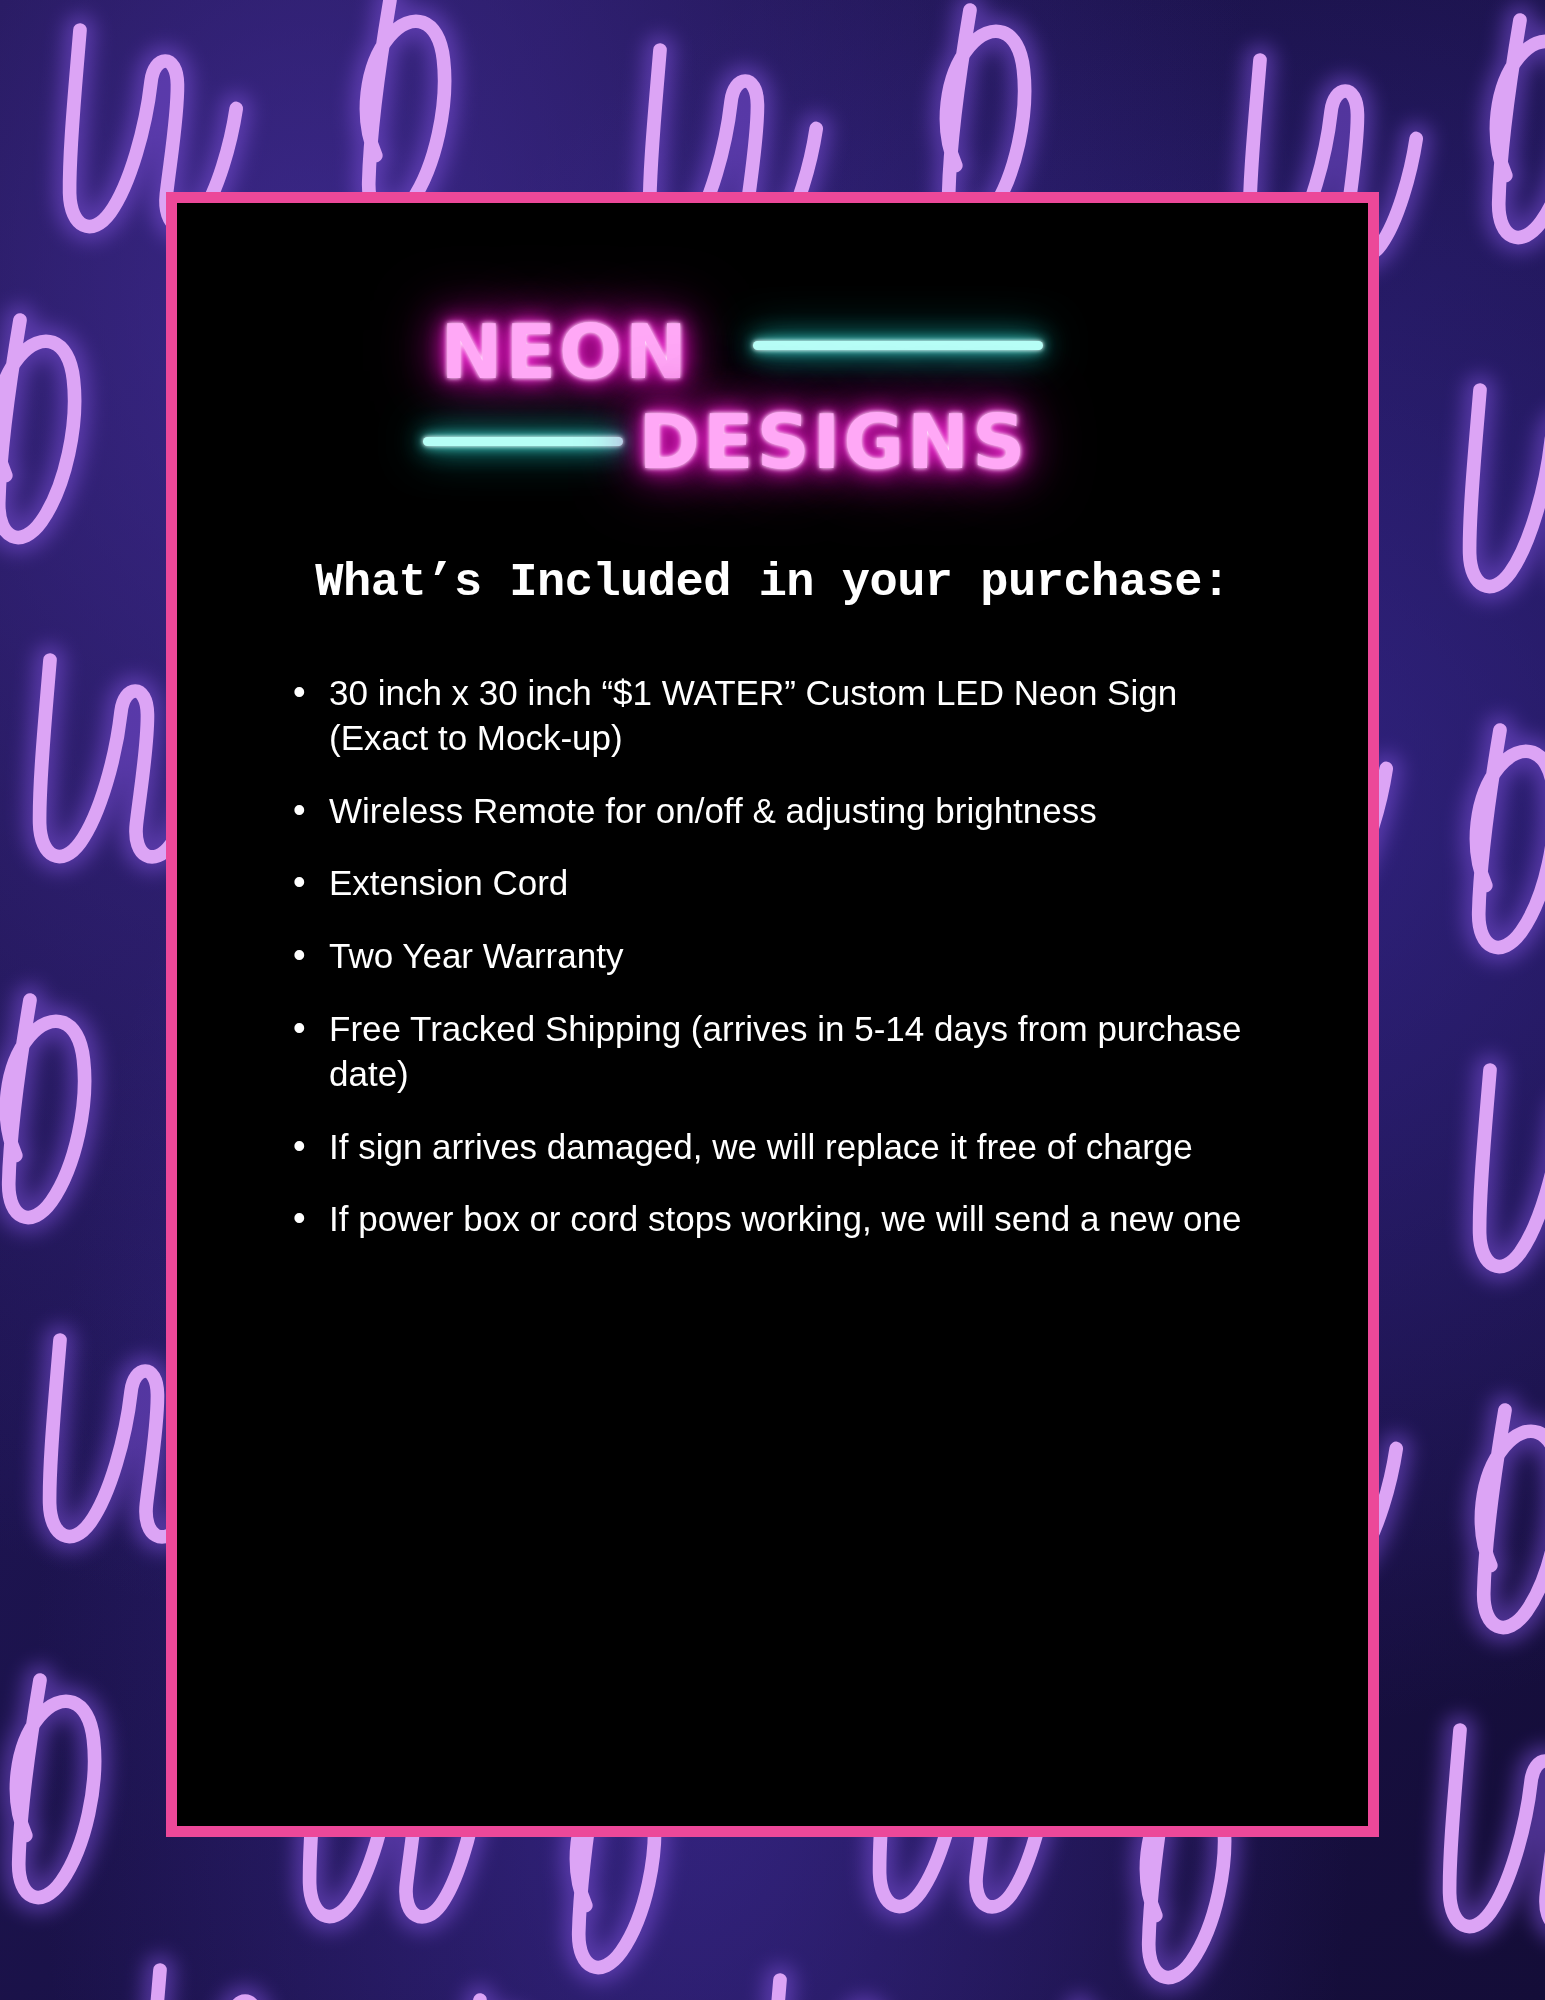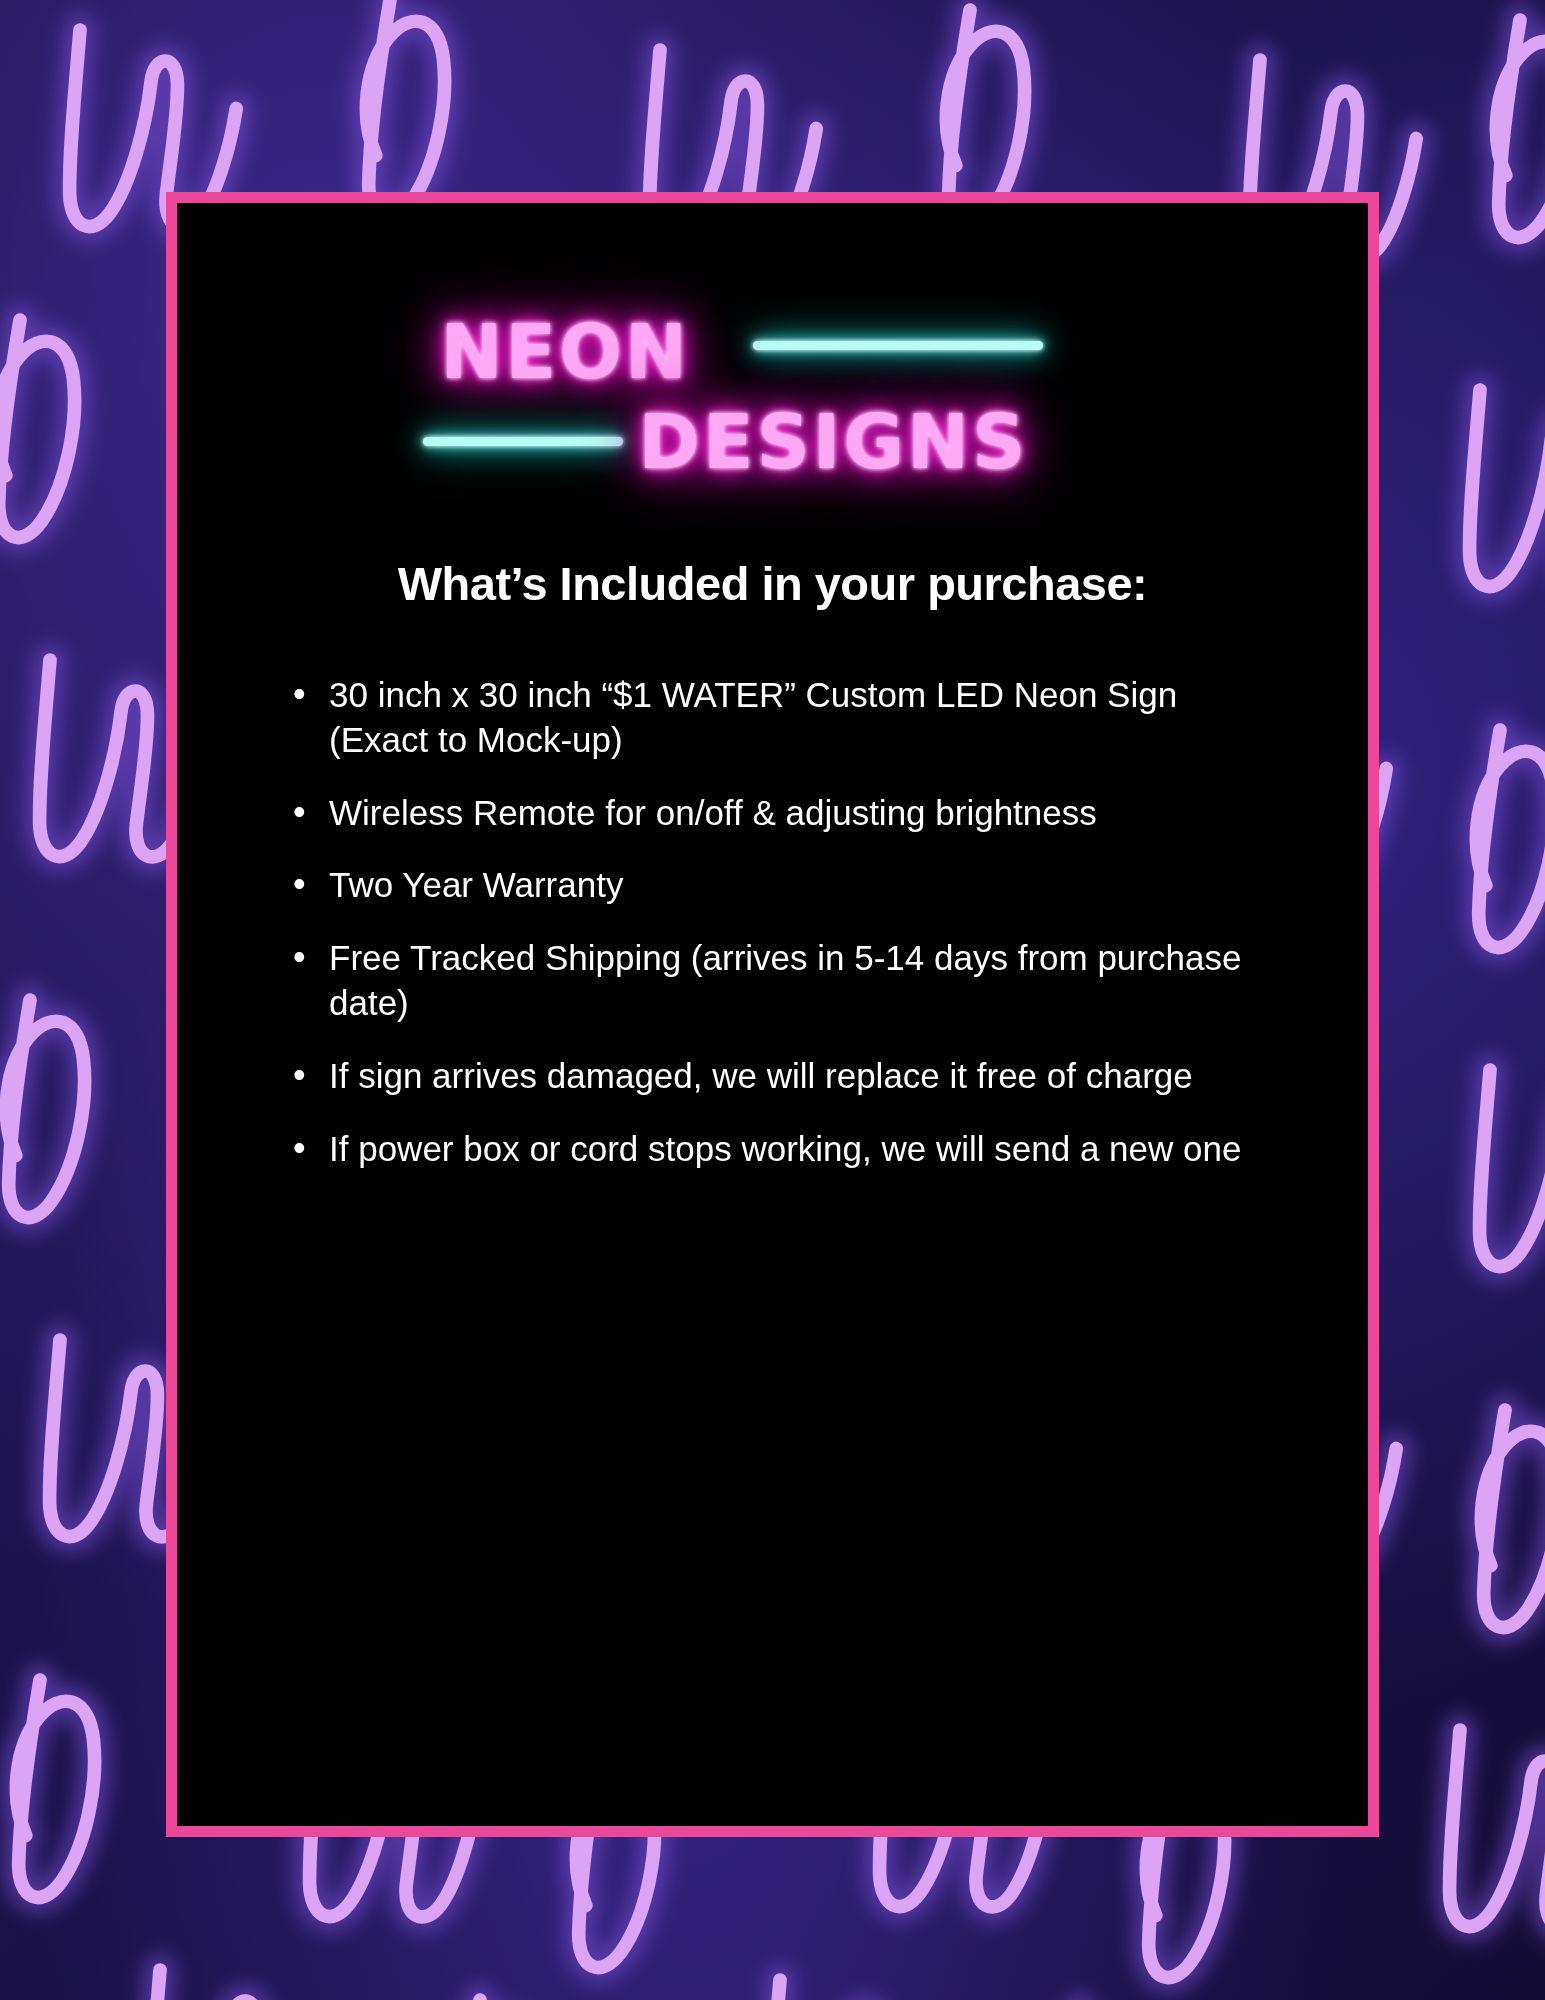--- a/index.html
+++ b/index.html
@@ -110,21 +110,21 @@
       0 0 12px #5ff8ef,
       0 0 26px #22e4dc,
       0 0 46px #13b8b2;
   }
   #logo-bar-top { left: 330px; top: 52px; width: 290px; }
   #logo-bar-bottom { left: 0px; top: 148px; width: 200px; }
 
   
   #purchase-heading {
     color: #ffffff;
-    font-family: Liberation Sans, sans-serif;
+    font-family: Liberation Mono, monospace;
     font-weight: bold;
     font-size: 47px;
     letter-spacing: -0.5px;
     text-align: center;
     margin-top: 52px;
     margin-bottom: 34px;
   }
 
   
   #included-list {
@@ -302,20 +302,21 @@
       <span class="logo-bar" id="logo-bar-top"></span>
       <span class="logo-bar" id="logo-bar-bottom"></span>
       <span class="logo-word" id="logo-word-designs">DESIGNS</span>
     </div>
 
     <h1 id="purchase-heading">What’s Included in your purchase:</h1>
 
     <ul id="included-list">
       <li>30 inch x 30 inch “$1 WATER” Custom LED Neon Sign (Exact to Mock-up)</li>
       <li>Wireless Remote for on/off &amp; adjusting brightness</li>
+      <li>Extension Cord</li>
       <li>Two Year Warranty</li>
       <li>Free Tracked Shipping (arrives in 5-14 days from purchase date)</li>
       <li>If sign arrives damaged, we will replace it free of charge</li>
       <li>If power box or cord stops working, we will send a new one</li>
     </ul>
 
   </div>
 </div>
 
 </body></html>

